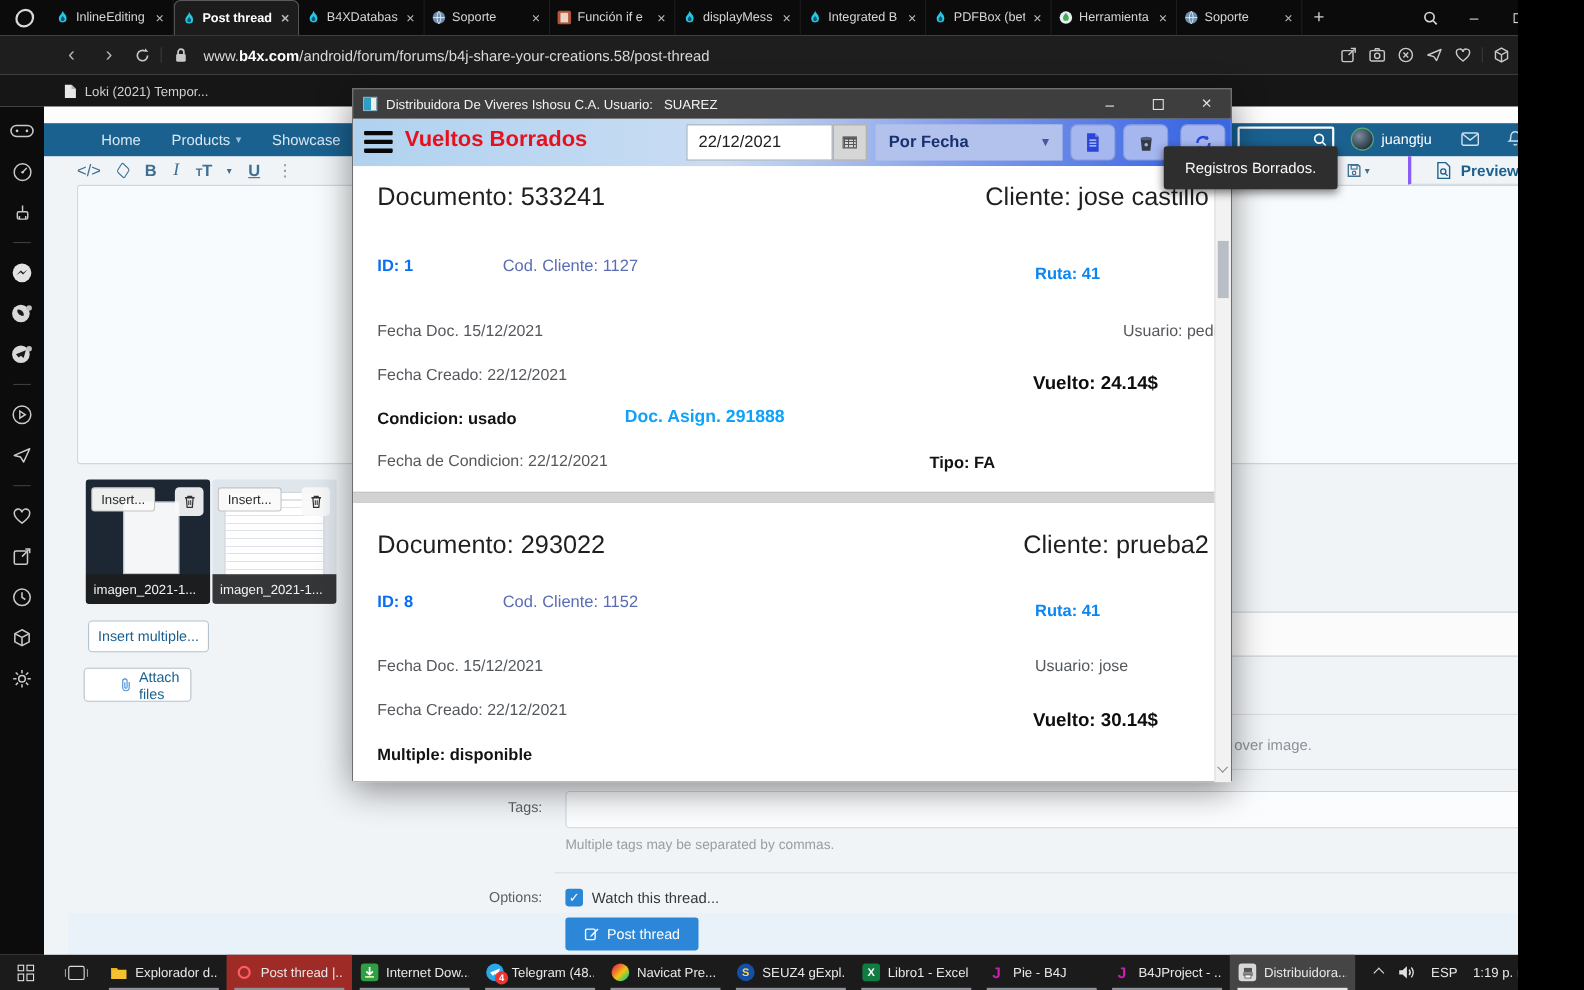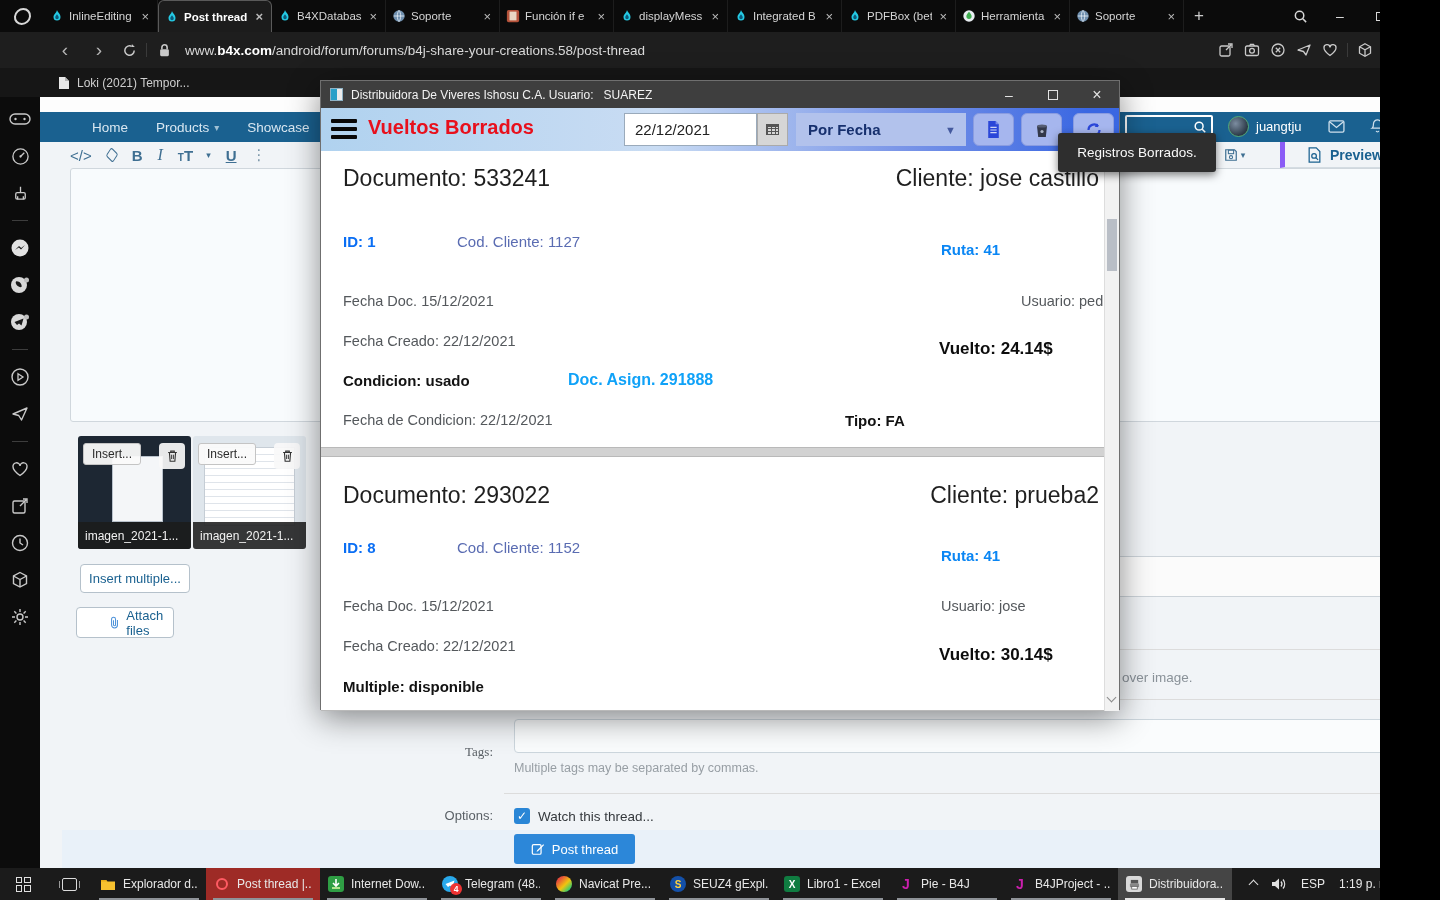--- a/index.html
+++ b/index.html
@@ -44,21 +44,21 @@
   .fnav-item{padding:0 14px;display:flex;align-items:center;gap:5px;}
   .searchbox{position:absolute;left:1085px;top:3px;width:88px;height:24px;border:2px solid #fff;border-radius:2px;display:flex;align-items:center;justify-content:flex-end;padding-right:4px;}
   .uname{color:#fff;font-size:13px;}
   .avatar{width:21px;height:21px;border-radius:50%;background:radial-gradient(circle at 35% 35%,#7c8da0,#2b3947 70%);border:1px solid #5a7;}
   .etb{position:absolute;left:30px;top:45px;width:100%;height:26px;display:flex;align-items:center;gap:15px;color:#3f6f92;font-size:15px;}
   .etb b{font-weight:bold;}
   .eraser{width:10px;height:10px;border:1.6px solid #3f6f92;transform:rotate(45deg) skewX(12deg);border-radius:2px;}
   .fsz{font-weight:bold;}
   .fsz::first-letter{font-size:10px;}
   .editorbox{position:absolute;left:30px;top:71px;width:1326px;height:254px;background:#f8fbfd;border:1px solid #d0d7dd;border-radius:3px;}
-  .prevtab{position:absolute;left:1240px;top:45px;height:26px;display:flex;align-items:center;gap:8px;color:#1a6190;font-weight:bold;font-size:14px;border-left:5px solid #8b5cf6;padding-left:22px;border-bottom:1px solid #d4dce2;width:148px;}
+  .prevtab{position:absolute;left:1240px;top:45px;height:26px;display:flex;align-items:center;gap:8px;color:#1a6190;font-weight:bold;font-size:14px;border-left:3px solid #8b5cf6;padding-left:22px;border-bottom:1px solid #d4dce2;width:148px;}
   .etbr{position:absolute;left:1160px;top:45px;display:flex;align-items:center;gap:12px;color:#3f6f92;font-size:14px;height:26px;}
 
   .thumb{position:absolute;width:113px;height:113px;border-radius:3px;overflow:hidden;}
   .t1{left:38px;top:339px;background:#1d2733;}
   .t2{left:153px;top:339px;background:#dfe6ec;}
   .mini{position:absolute;left:30%;top:18%;width:45%;height:58%;background:#f4f6f8;border:1px solid #b9c2cc;}
   .mini2{position:absolute;left:10%;top:10%;width:80%;height:70%;background:#fff;border:1px solid #c5cdd5;
     background-image:repeating-linear-gradient(#fff 0 6px,#dfe4ea 6px 7px);}
   .tcap{position:absolute;left:0;bottom:0;width:100%;height:27px;background:rgba(28,28,28,.87);color:#f2f2f2;font-size:12px;display:flex;align-items:center;padding:0 7px;white-space:nowrap;overflow:hidden;}
   .tins{position:absolute;left:5px;top:7px;background:rgba(250,250,250,.95);border:1px solid #c4c4c4;border-radius:3px;color:#2b2b2b;font-size:12px;padding:3px 8px;}
@@ -531,21 +531,21 @@
           <path d="M11.5 4.5v7a4 4 0 0 1-8 0v-8a2.7 2.7 0 0 1 5.4 0v7.4a1.4 1.4 0 0 1-2.8 0V5" fill="none" stroke="#4a90d9" stroke-width="1.4"></path>
         </svg>
       <span>Attach files</span>
     </div>
 
     <div class="rtin"></div>
     <div class="rline" style="left:700px;top:552px;width:694px;"></div>
     <div class="covertext">over image.</div>
     <div class="rline" style="left:700px;top:602px;width:694px;"></div>
 
-    <div class="flabel" style="left:353px;top:647px;font-family:Liberation Serif, serif;">Tags:</div>
+    <div class="flabel" style="left:353px;top:629px;">Tags:</div>
     <div class="taginput"></div>
     <div class="taghelp">Multiple tags may be separated by commas.</div>
     <div class="rline" style="left:464px;top:696px;width:890px;"></div>
 
     <div class="flabel" style="left:353px;top:711px;">Options:</div>
     <div class="checkbox">✓</div>
     <div class="watch">Watch this thread...</div>
 
     <div class="footerstrip"></div>
     <div class="postbtn">

